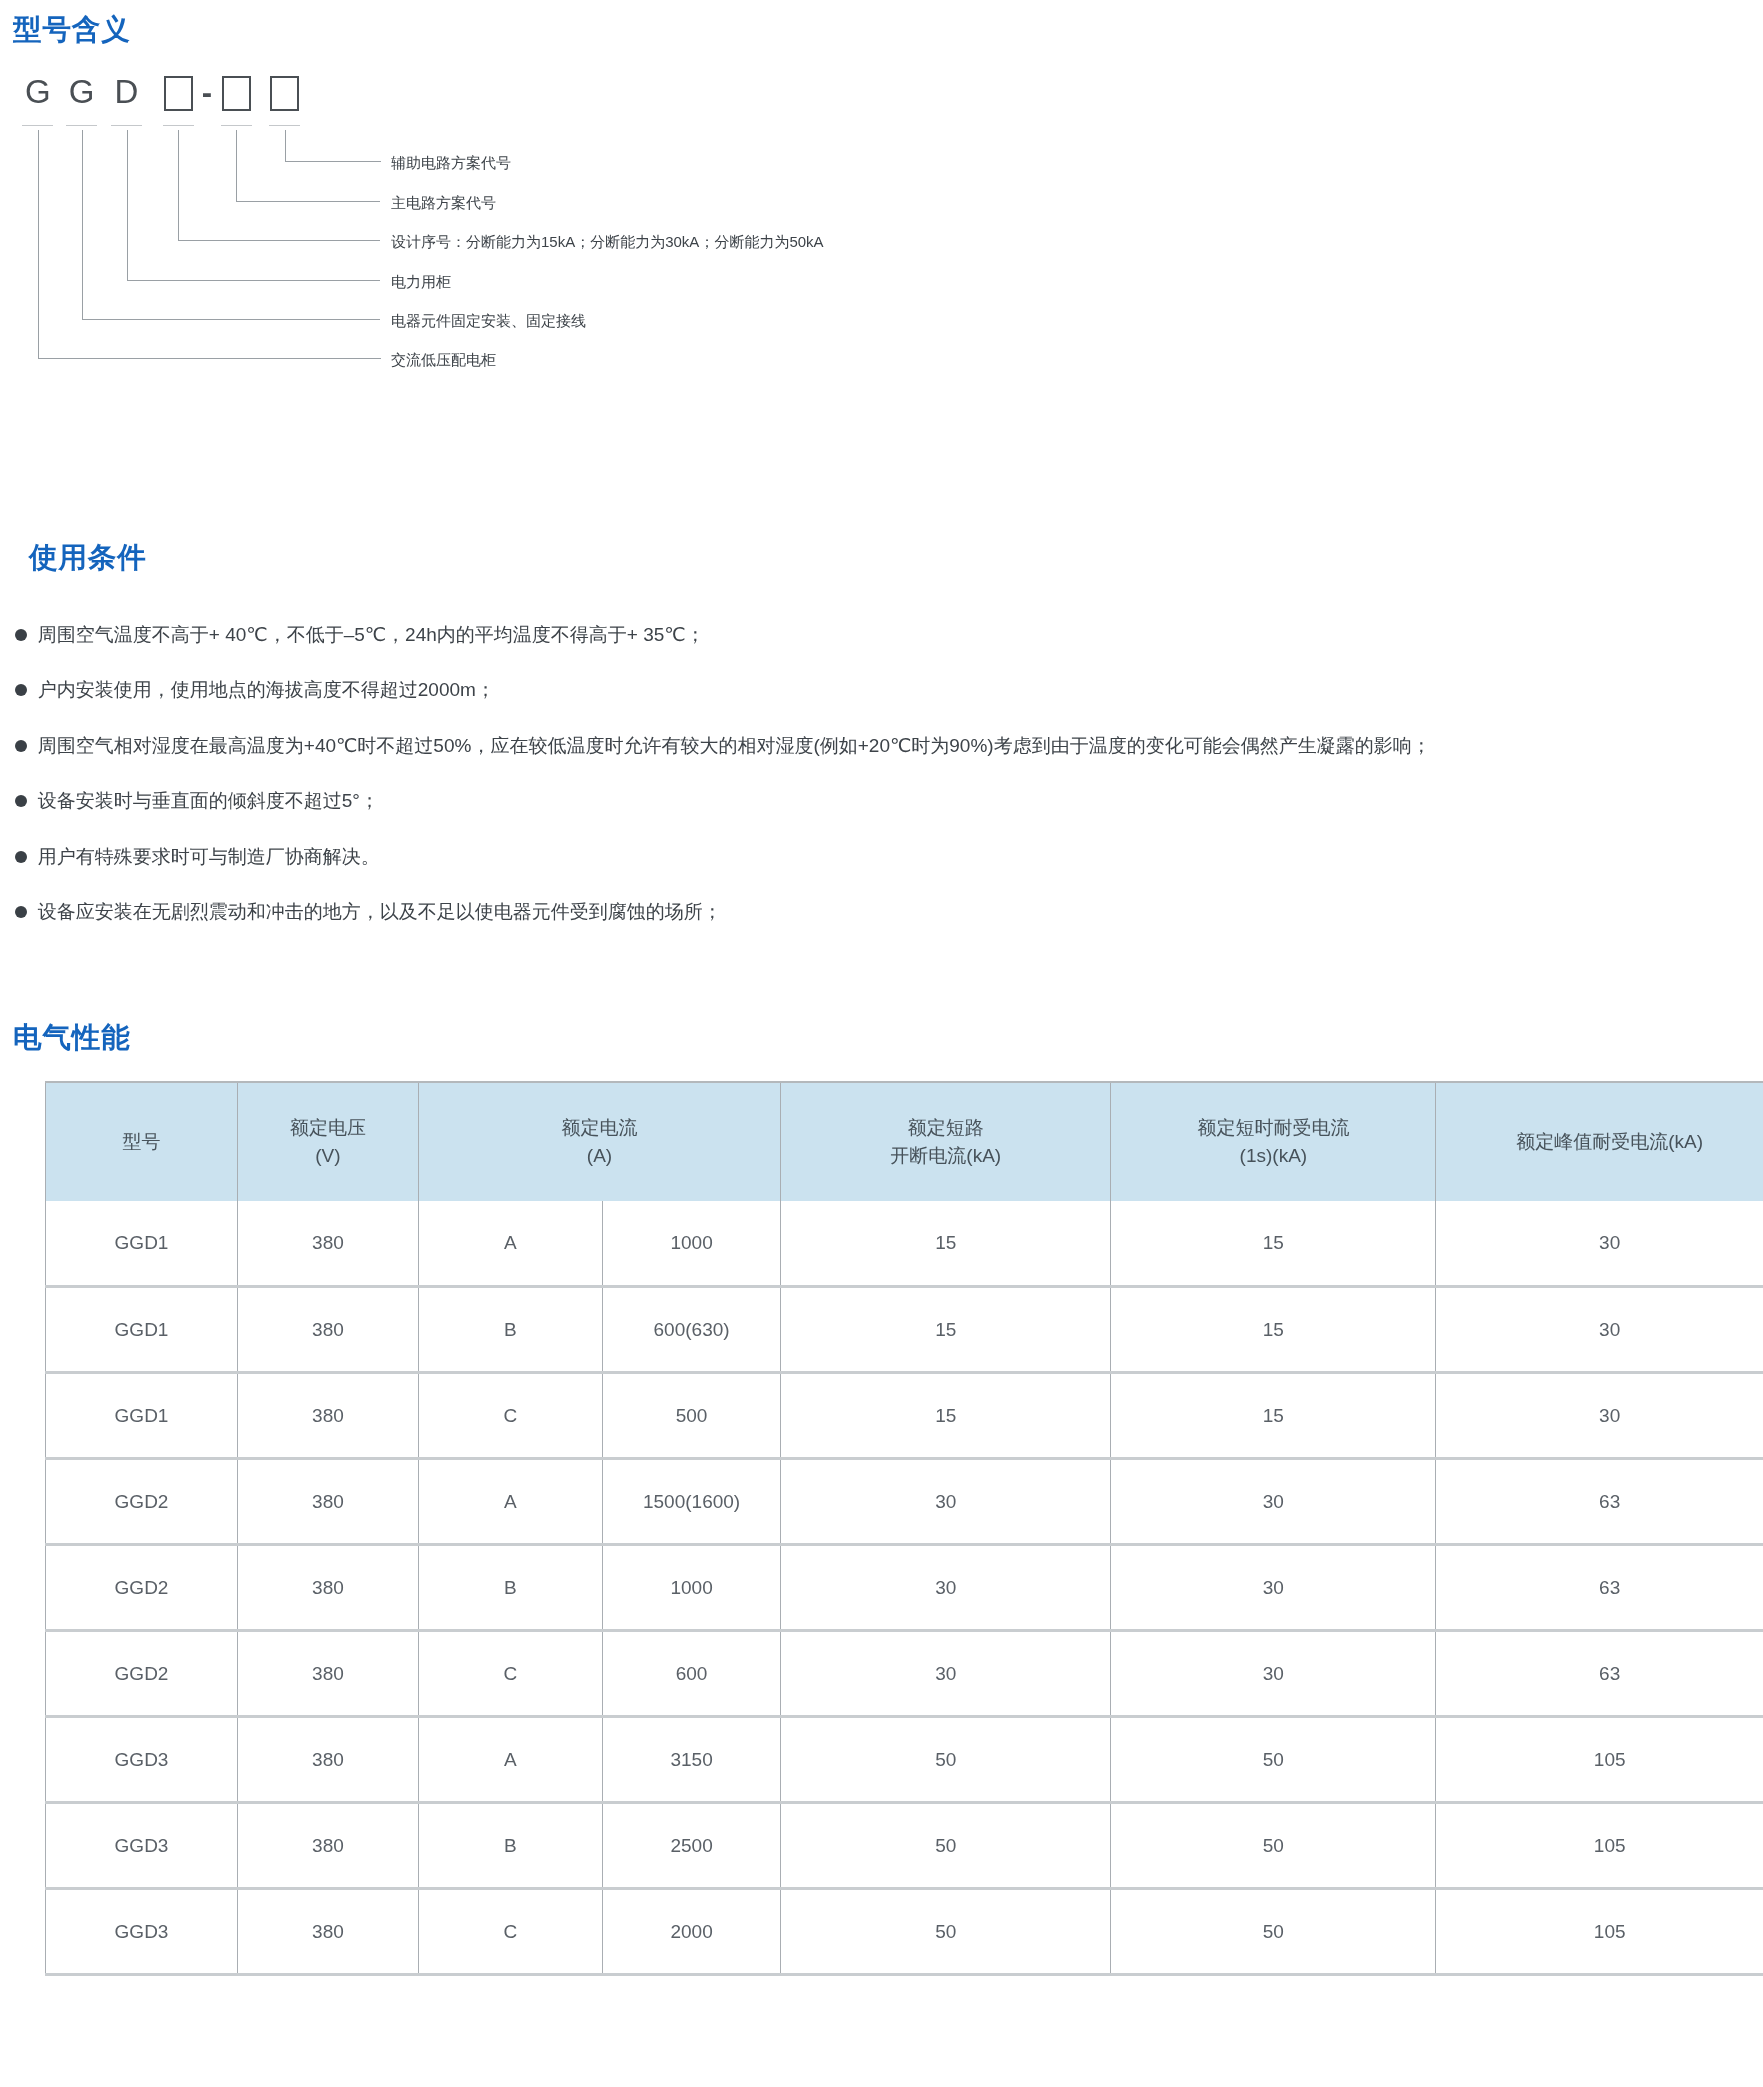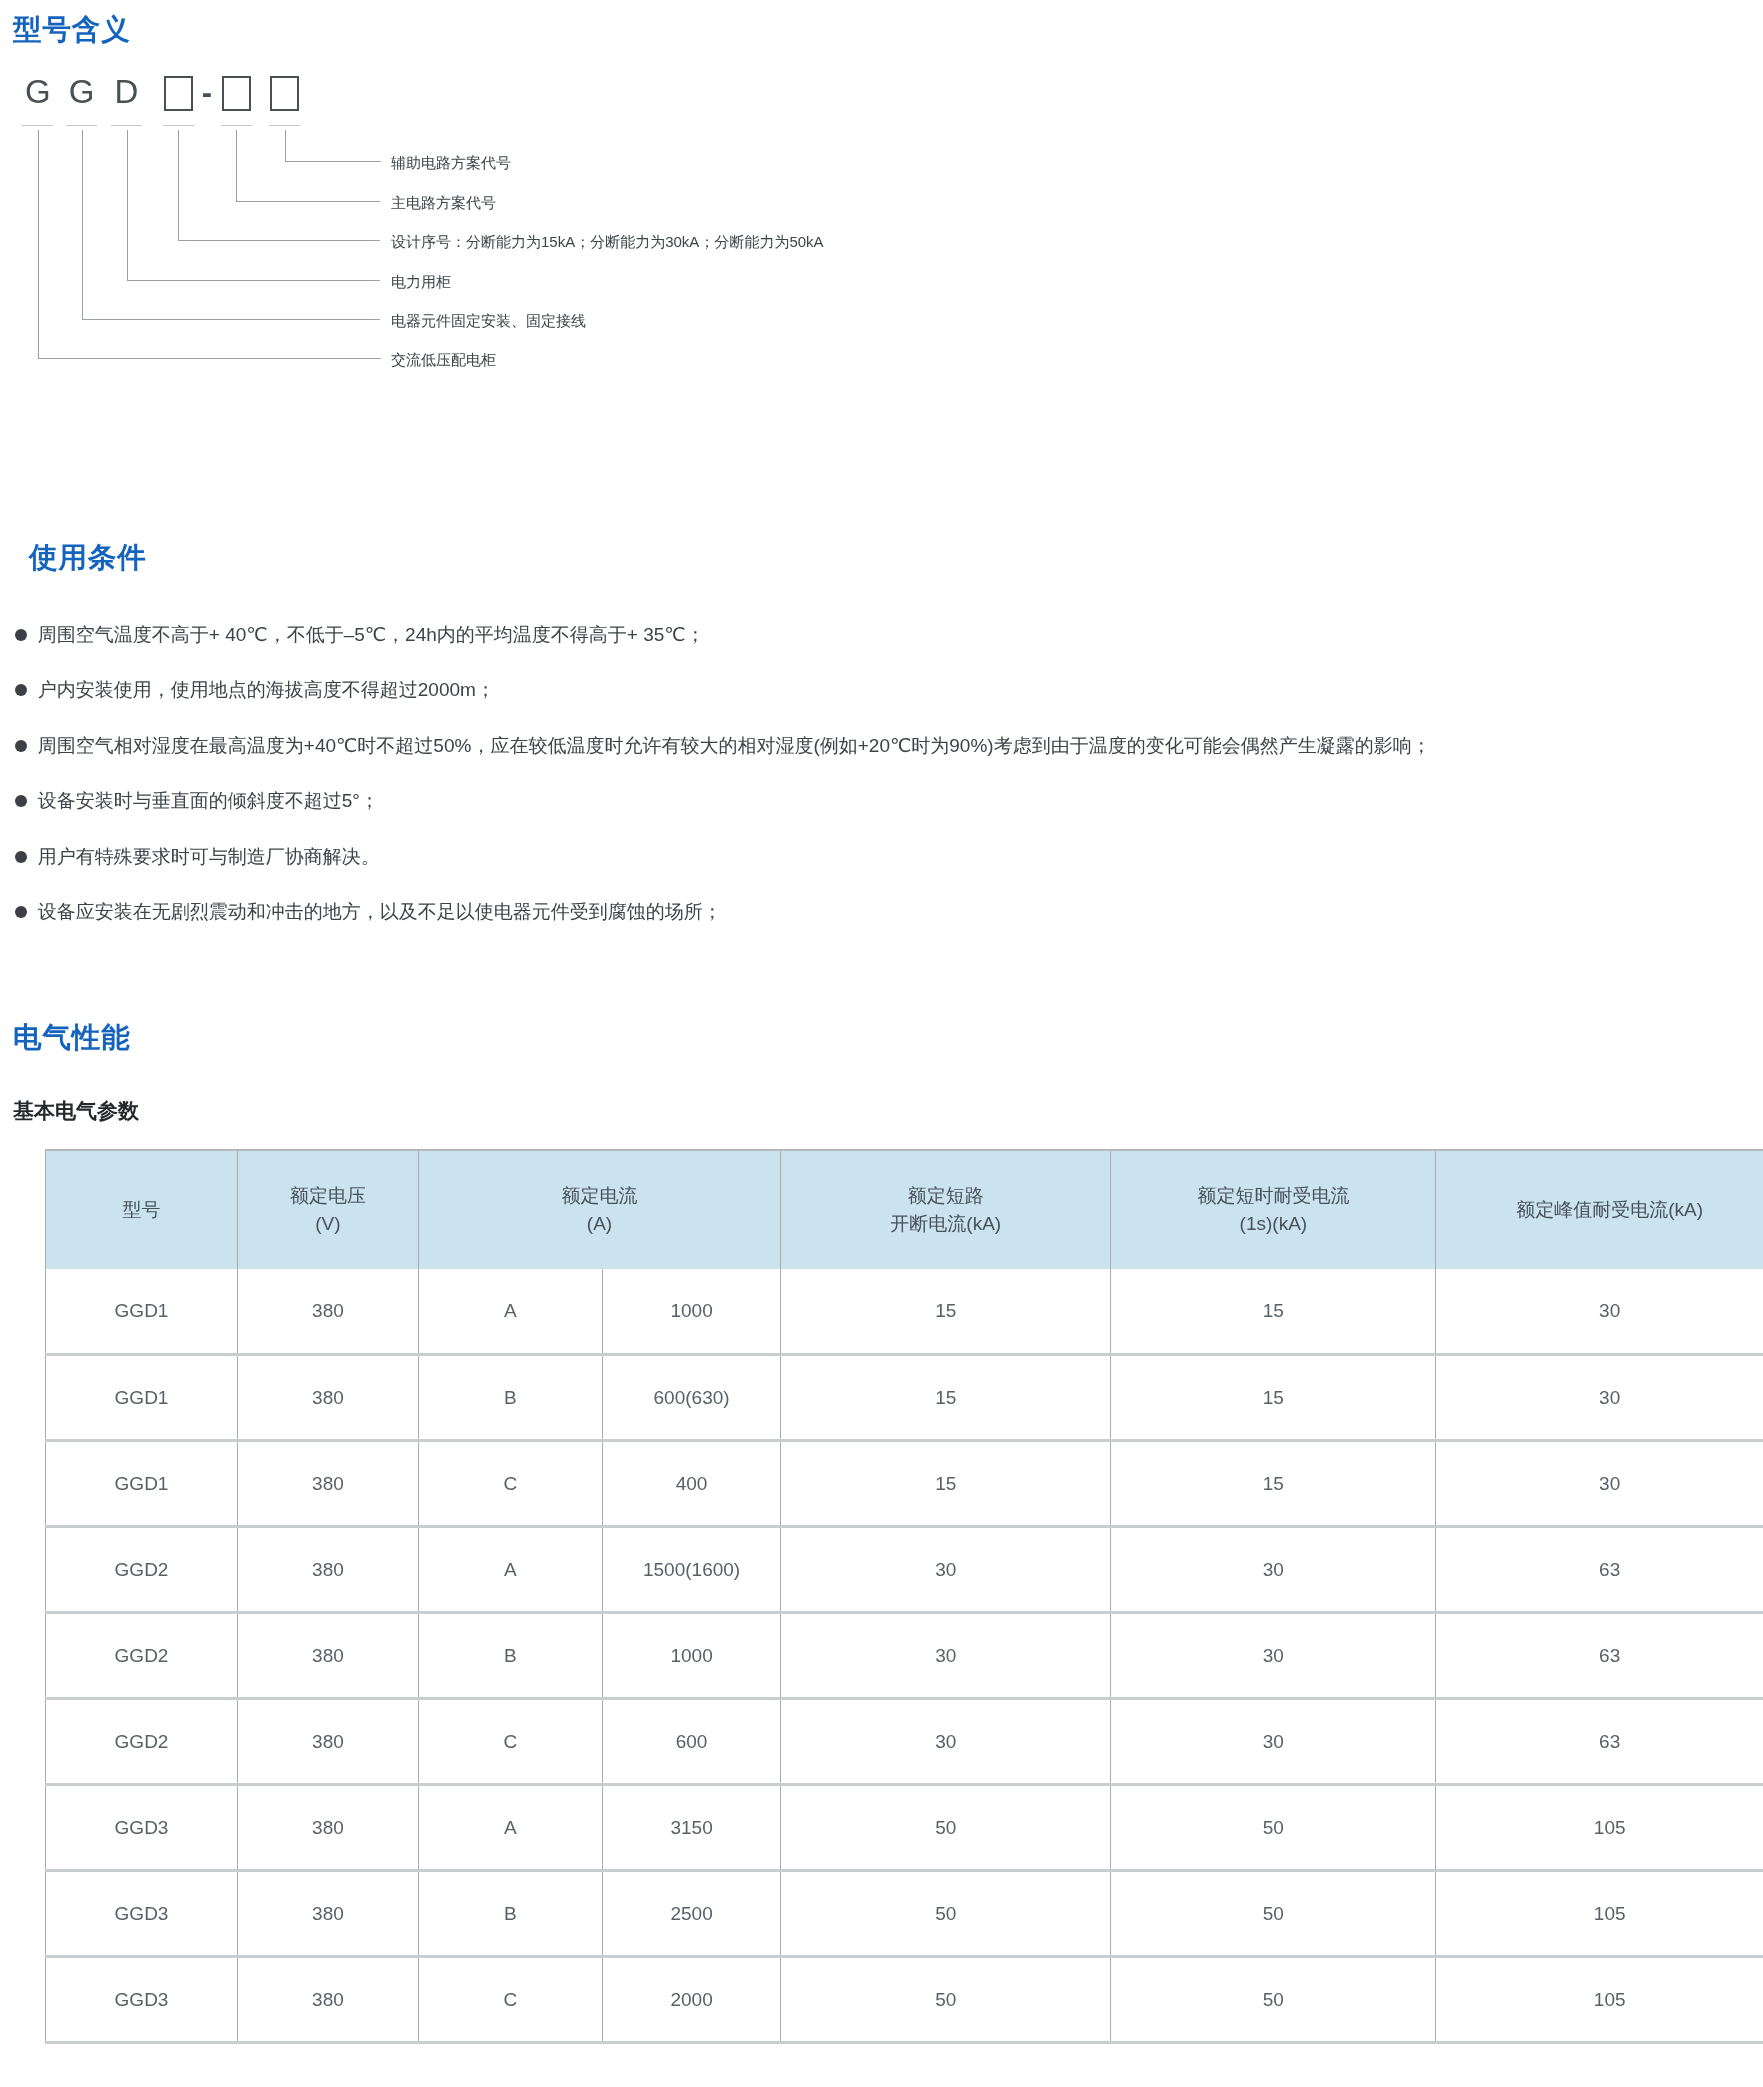--- a/index.html
+++ b/index.html
@@ -121,21 +121,20 @@
         <span>用户有特殊要求时可与制造厂协商解决。</span>
       </li>
     <li>
         <span class="bullet-dot"></span>
         <span>设备应安装在无剧烈震动和冲击的地方，以及不足以使电器元件受到腐蚀的场所；</span>
       </li>
   </ul>
 
   <h1 class="section-title" id="title-elec">电气性能</h1>
 
-  <div class="table-subtitle">基本电气参数</div>
 
   <table class="params">
     <colgroup>
       <col style="width:11.05%">
         <col style="width:10.4%">
         <col style="width:10.6%">
       <col style="width:10.25%">
         <col style="width:19.0%">
         <col style="width:18.7%">
         <col style="width:20.0%">
@@ -170,21 +169,21 @@
           <td>B</td>
           <td>600(630)</td>
           <td>15</td>
           <td>15</td>
           <td>30</td>
         </tr>
         <tr>
           <td>GGD1</td>
           <td>380</td>
           <td>C</td>
-          <td>400</td>
+          <td>500</td>
           <td>15</td>
           <td>15</td>
           <td>30</td>
         </tr>
         <tr>
           <td>GGD2</td>
           <td>380</td>
           <td>A</td>
           <td>1500(1600)</td>
           <td>30</td>

